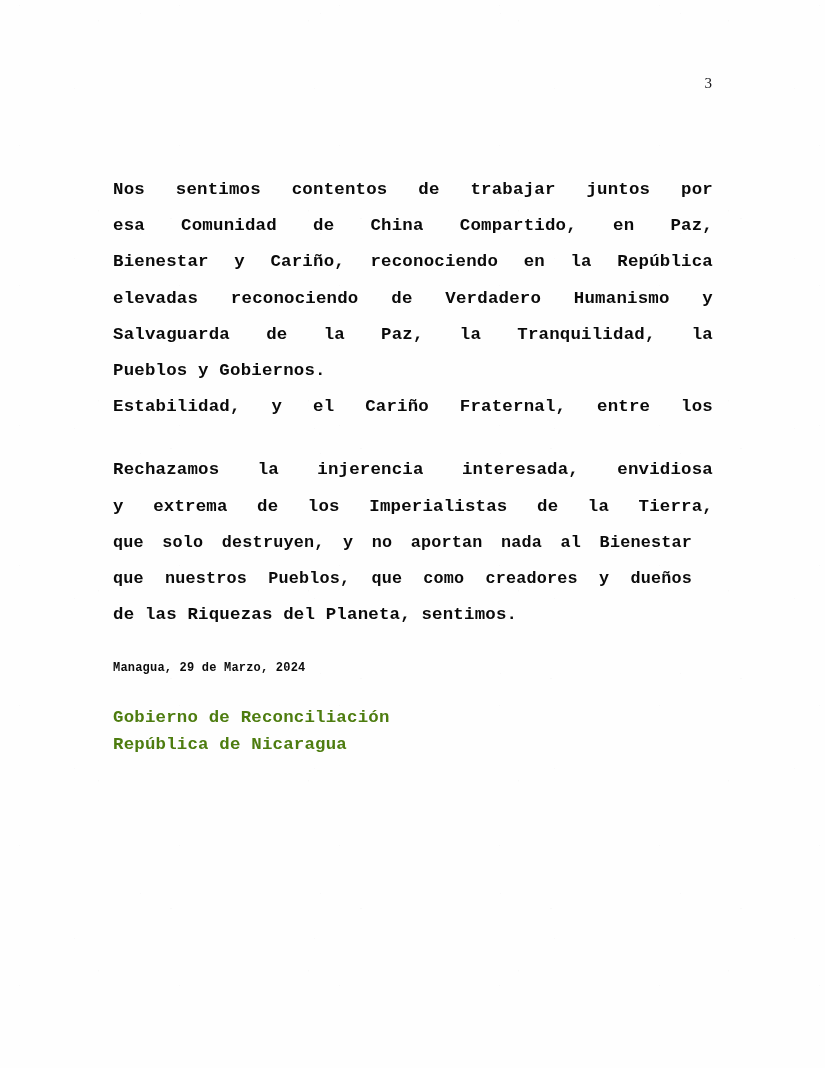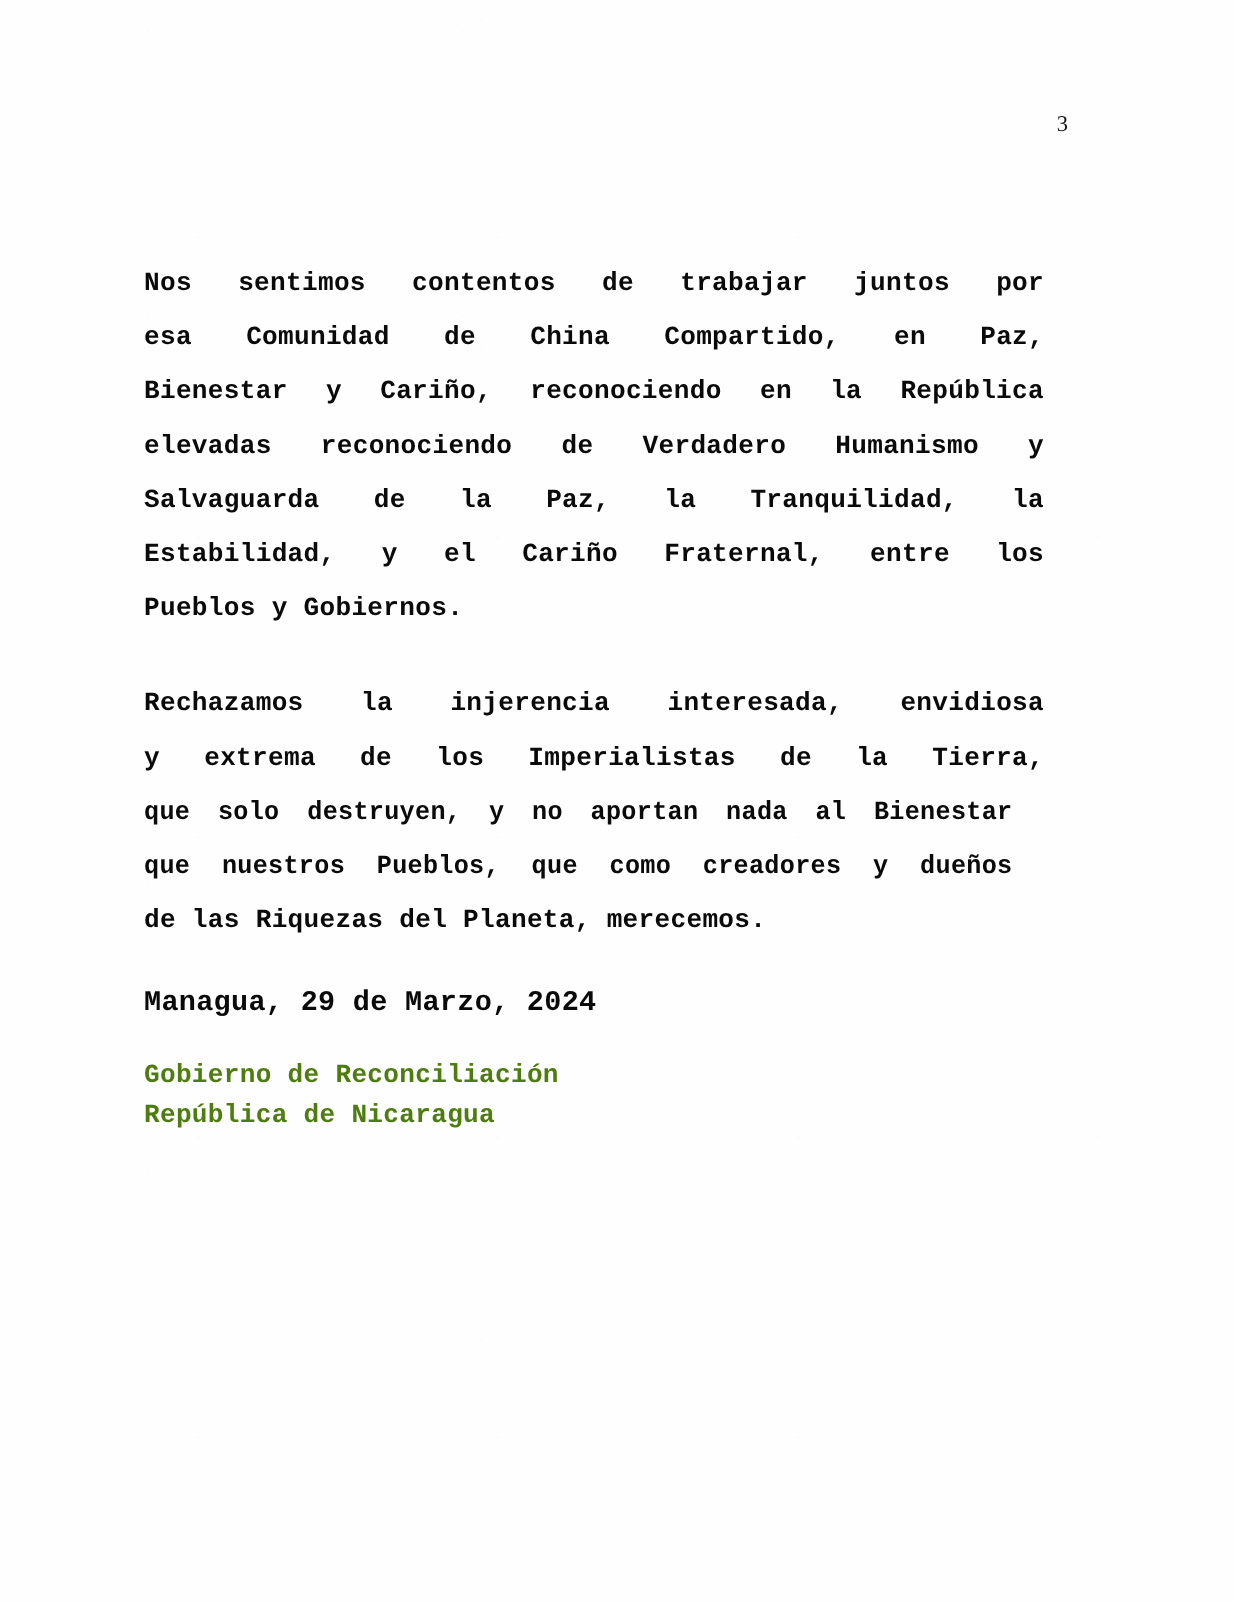--- a/index.html
+++ b/index.html
@@ -50,21 +50,21 @@
     font-family: "Liberation Serif", "DejaVu Serif", serif;
     font-size: 15px;
     line-height: 1;
     color: #16161a;
   }
 
   
   .body-block {
     position: absolute;
     top: 172px;
-    left: 96px;
+    left: 113px;
     width: 600px;
   }
 
   .para {
     font-size: 17.4px;
     font-weight: 700;
     line-height: 36.2px;
     letter-spacing: 0.2px;
     text-align: justify;
     text-justify: inter-word;
@@ -86,21 +86,21 @@
   }
   
   .para > .ln.squeeze {
     transform: scaleX(0.965);
     transform-origin: left center;
   }
 
   .gap-para { height: 27px; }
 
   .dateline {
-    font-size: 19px;
+    font-size: 12px;
     font-weight: 700;
     line-height: 36.2px;
     letter-spacing: 0.2px;
     margin: 0;
     white-space: nowrap;
     color: #0a0a0a;
   }
 
   .gap-date { height: 17px; }
 
@@ -126,32 +126,32 @@
   <div class="page-number">3</div>
 
   <div class="body-block">
 
     <div class="para">
       <span class="ln j">Nos sentimos contentos de trabajar juntos por</span>
       <span class="ln j">esa Comunidad de China Compartido, en Paz,</span>
       <span class="ln j">Bienestar y Cariño, reconociendo en la República</span>
       <span class="ln j">elevadas reconociendo de Verdadero Humanismo y</span>
       <span class="ln j">Salvaguarda de la Paz, la Tranquilidad, la</span>
+      <span class="ln last">Pueblos y Gobiernos.</span>
       <span class="ln j">Estabilidad, y el Cariño Fraternal, entre los</span>
-      <span class="ln last">Pueblos y Gobiernos.</span>
     </div>
 
     <div class="gap-para"></div>
 
     <div class="para">
       <span class="ln j">Rechazamos la injerencia interesada, envidiosa</span>
       <span class="ln j">y extrema de los Imperialistas de la Tierra,</span>
       <span class="ln j squeeze">que solo destruyen, y no aportan nada al Bienestar</span>
       <span class="ln j squeeze">que nuestros Pueblos, que como creadores y dueños</span>
-      <span class="ln last">de las Riquezas del Planeta, merecemos.</span>
+      <span class="ln last">de las Riquezas del Planeta, sentimos.</span>
     </div>
 
     <div class="gap-date"></div>
 
     <div class="dateline">Managua, 29 de Marzo, 2024</div>
 
     <div class="gap-date"></div>
 
     <div class="signature">
       <span class="sig-line">Gobierno de Reconciliación</span>

